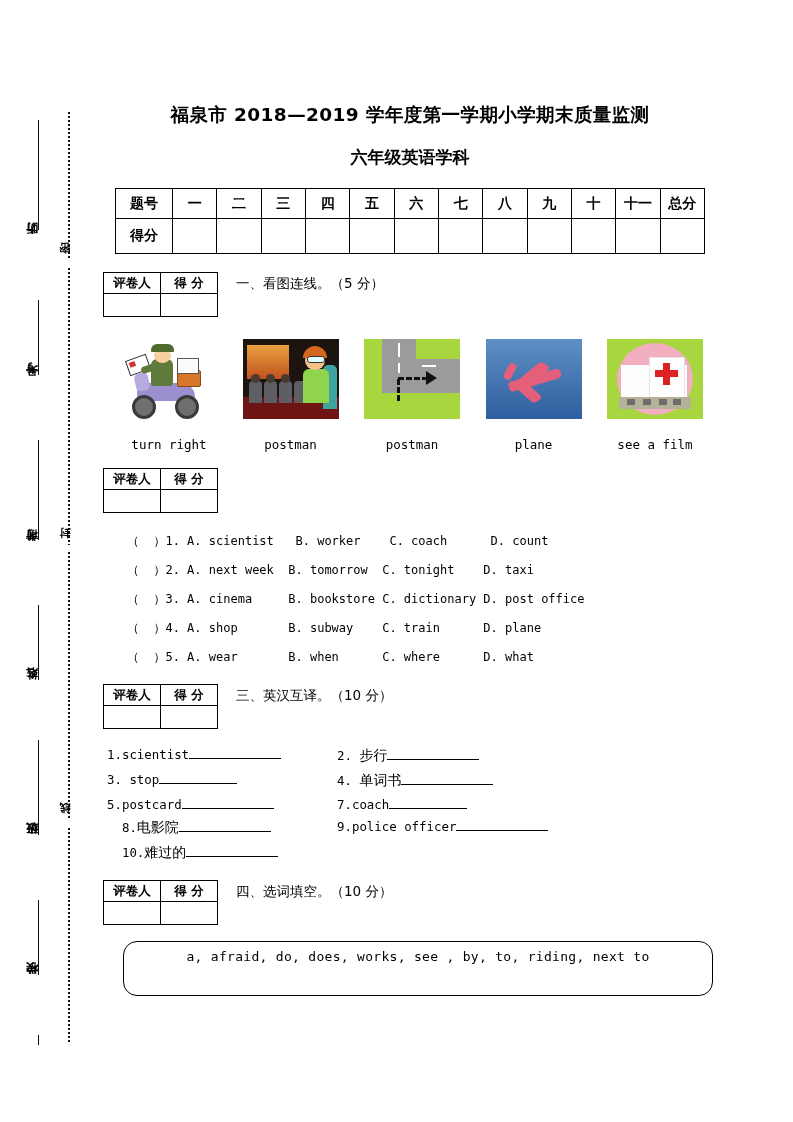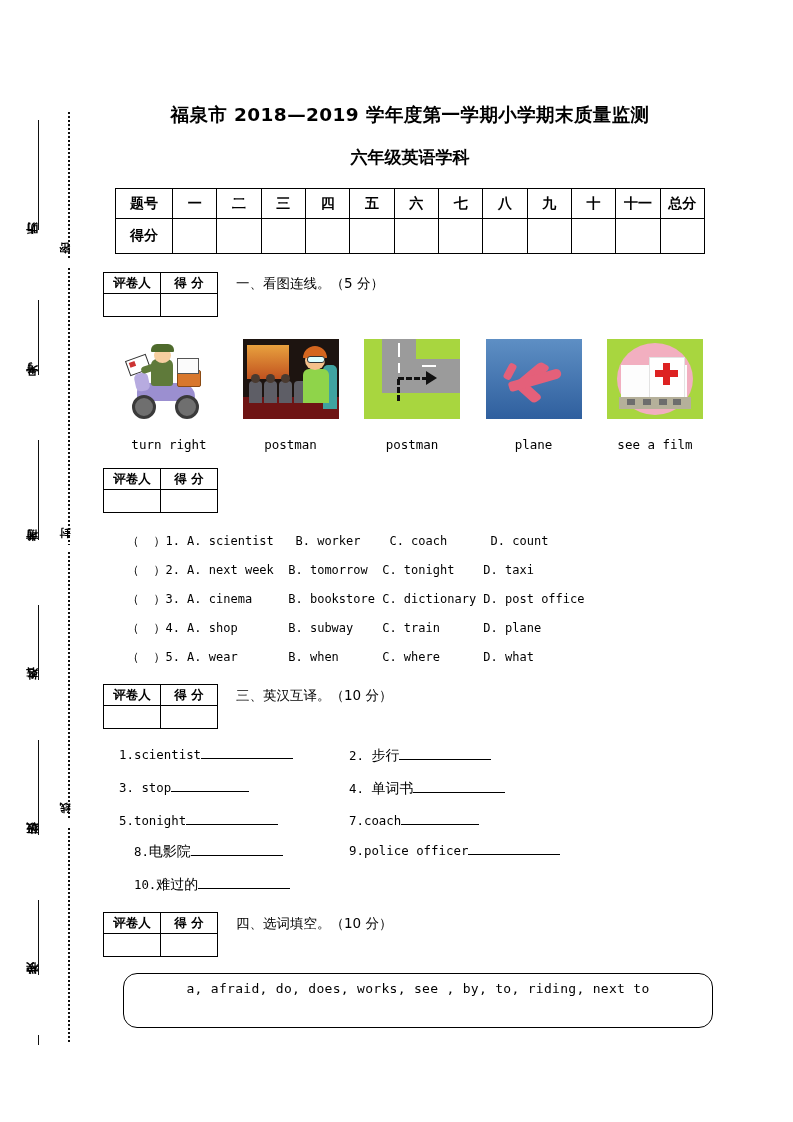--- a/index.html
+++ b/index.html
@@ -241,24 +241,24 @@
   
   .q2-list {
     margin: 20px 0 0 32px;
     font-family: "DejaVu Sans Mono", "Liberation Mono", monospace;
     font-size: 12px;
   }
   .q2-item { margin-bottom: 12px; white-space: pre; }
 
   
   .q3-grid {
-    margin: 18px 0 0 24px;
+    margin: 18px 0 0 12px;
     display: grid;
     grid-template-columns: 230px 250px;
-    row-gap: 15px;
+    row-gap: 7px;
     font-family: "DejaVu Sans Mono", "Liberation Mono", monospace;
     font-size: 12.4px;
   }
   .q3-cell { white-space: nowrap; }
   .q3-cell .cn { font-family: "DejaVu Sans", "Liberation Sans", sans-serif; font-size: 14px; }
   .blankline { border-bottom: 1px solid #000; display: inline-block; }
   .bl-s { width: 78px; }
   .bl-m { width: 92px; }
 
   
@@ -481,21 +481,21 @@
     <div class="sec-title">三、英汉互译。（10 分）</div>
   </div>
 
   <div class="q3-grid">
     <div class="q3-cell"><span>1.</span><span>scientist</span><span class="blankline bl-m"></span></div>
     <div class="q3-cell"><span>2.</span> <span class="cn">步行</span><span class="blankline bl-m"></span></div>
 
     <div class="q3-cell"><span>3.</span>&nbsp;<span>stop</span><span class="blankline bl-s"></span></div>
     <div class="q3-cell"><span>4.</span> <span class="cn">单词书</span><span class="blankline bl-m"></span></div>
 
-    <div class="q3-cell"><span>5.</span><span>tonight</span><span class="blankline bl-m"></span></div>
+    <div class="q3-cell"><span>5.</span><span>postcard</span><span class="blankline bl-m"></span></div>
 
     <div class="q3-cell"><span>7.</span><span>coach</span><span class="blankline bl-s"></span></div>
     <div class="q3-cell">&nbsp;&nbsp;<span>8.</span><span class="cn">电影院</span><span class="blankline bl-m"></span></div>
 
     <div class="q3-cell"><span>9.</span><span>police officer</span><span class="blankline bl-m"></span></div>
     <div class="q3-cell">&nbsp;&nbsp;<span>10.</span><span class="cn">难过的</span><span class="blankline bl-m"></span></div>
   </div>
 
   <div class="sec sec2" style="margin-top:18px">
     <table class="grader">

